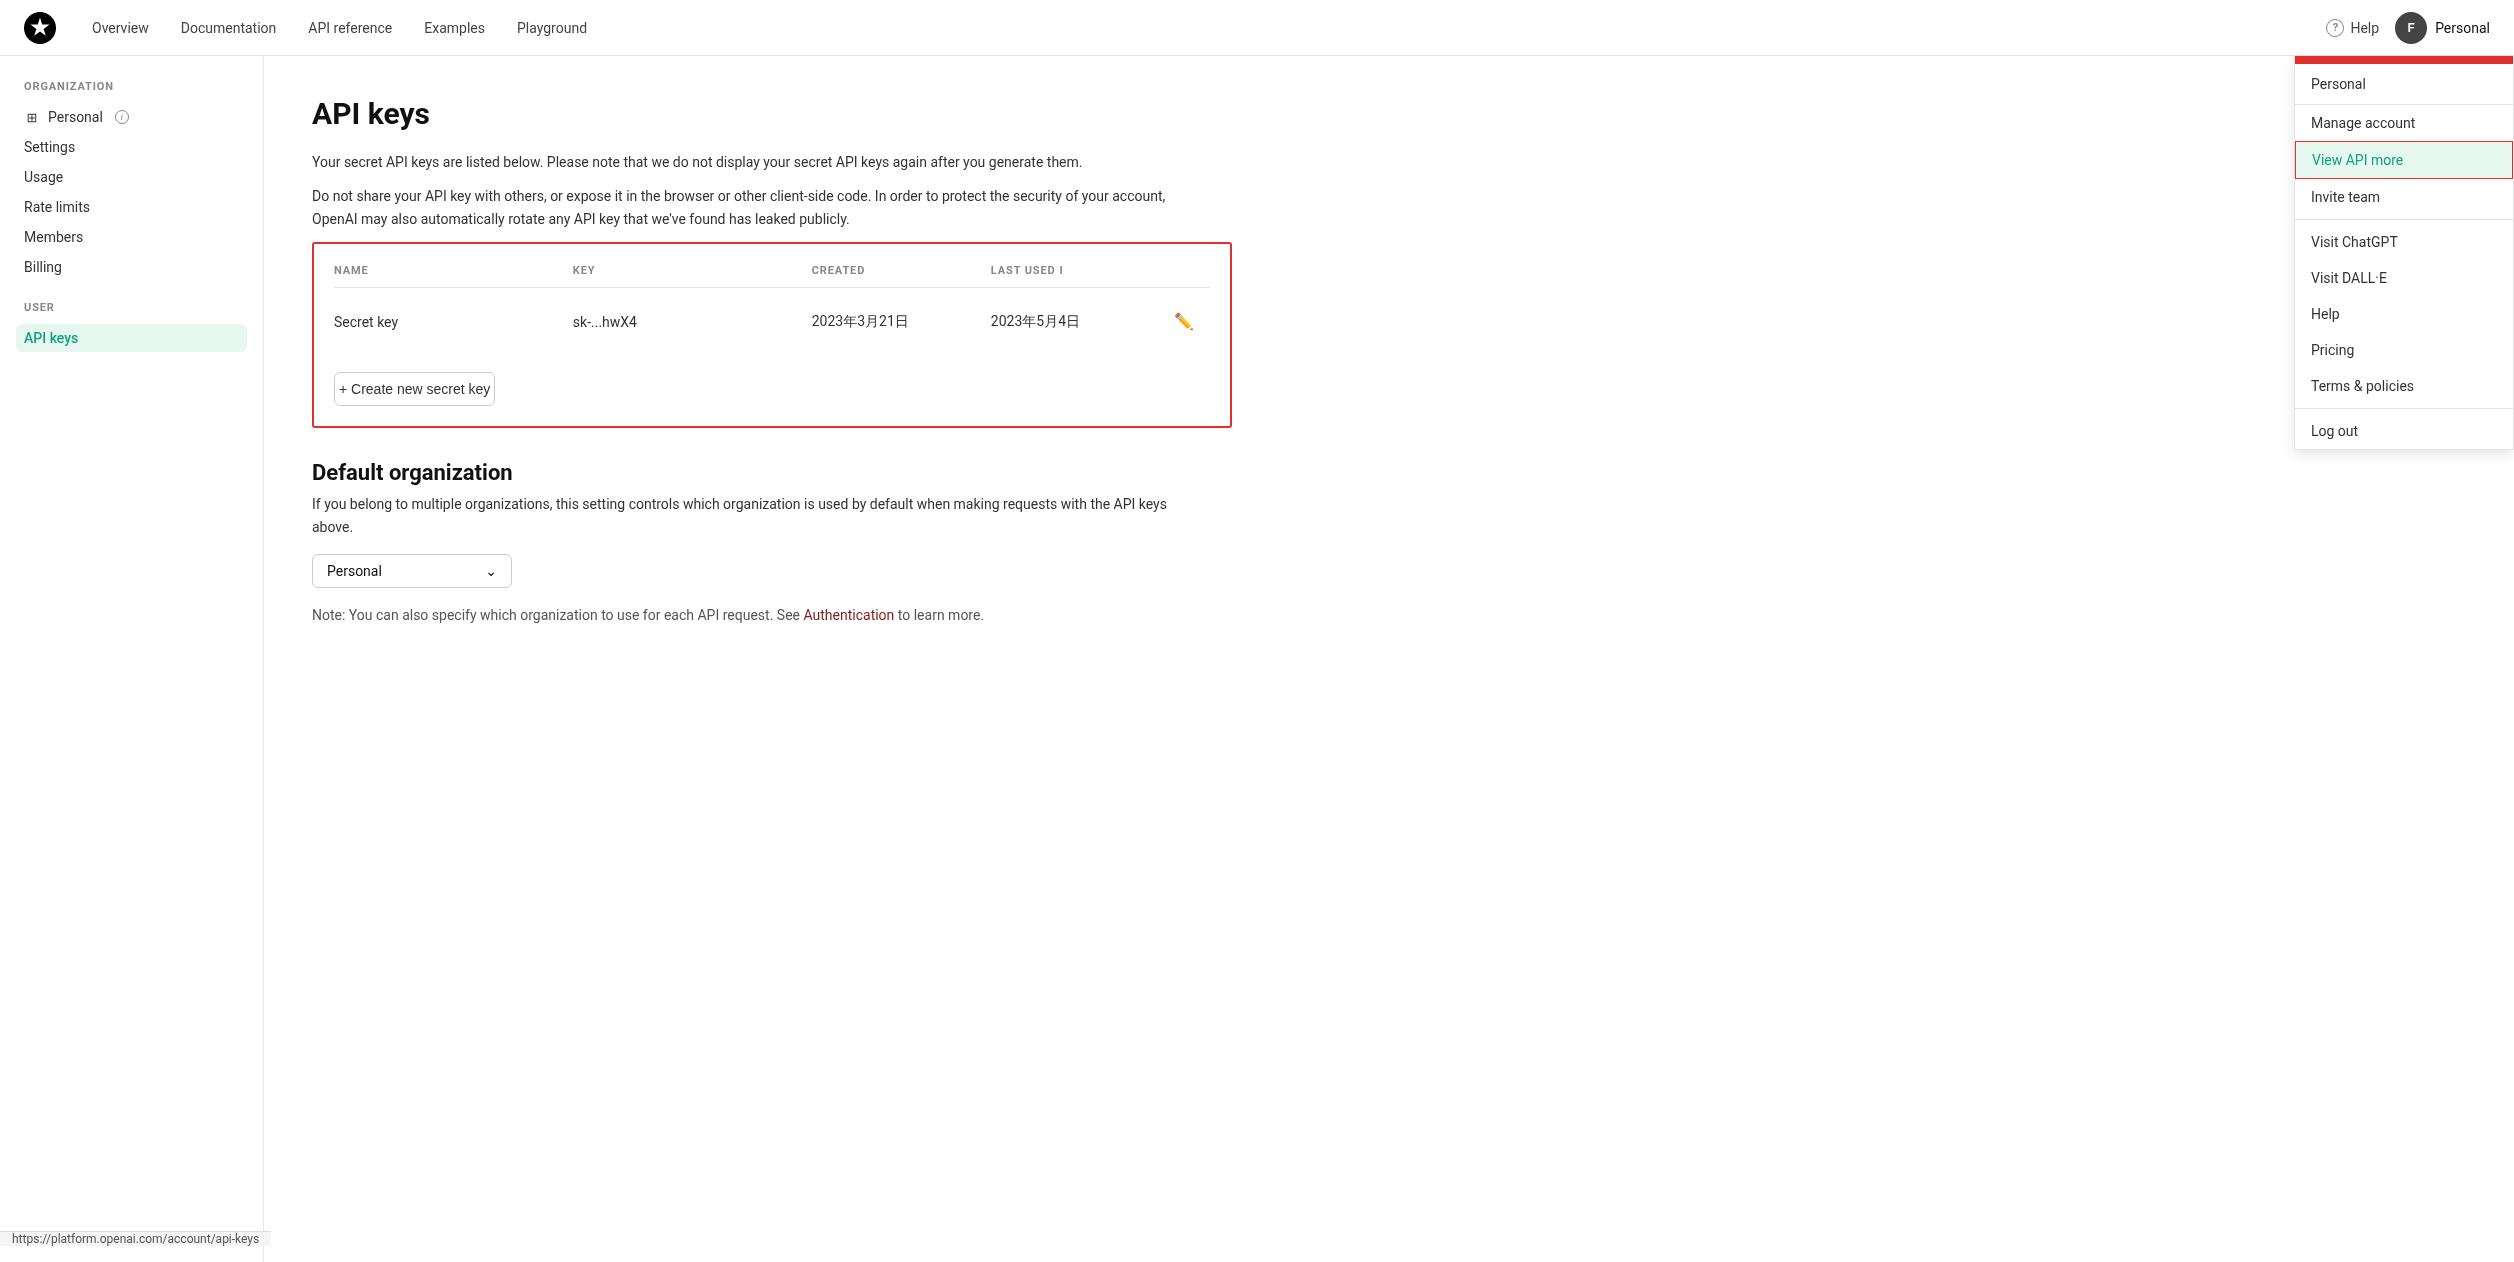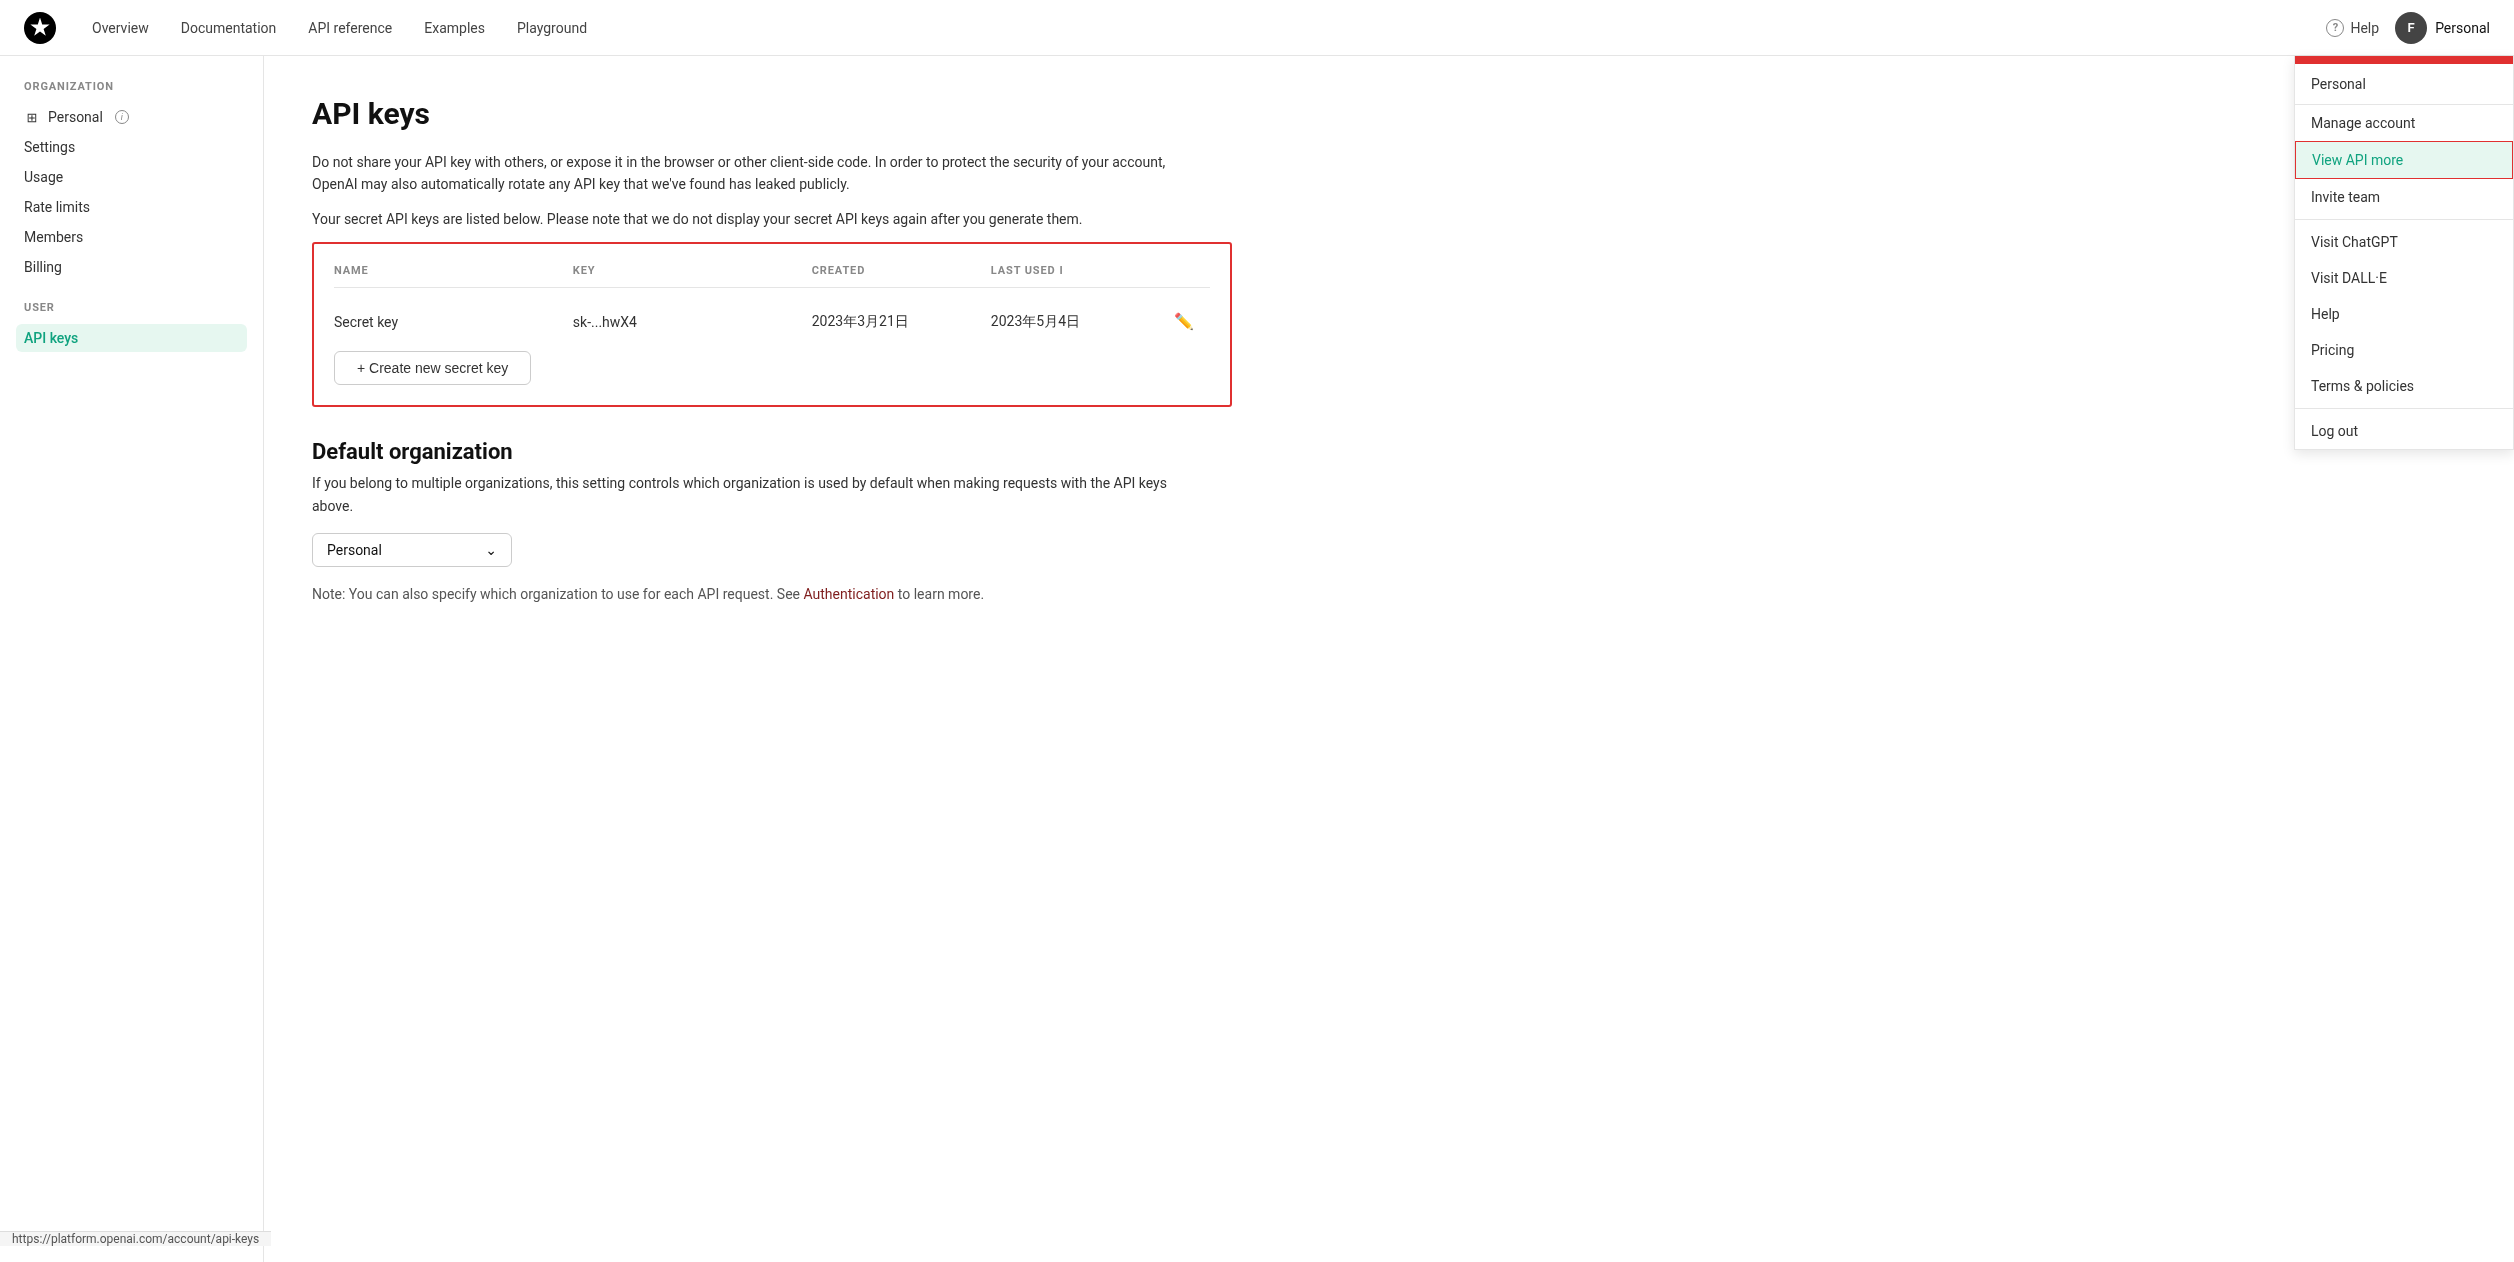--- a/index.html
+++ b/index.html
@@ -160,22 +160,22 @@
       border: none;
       cursor: pointer;
       color: #555;
       font-size: 16px;
       padding: 4px;
     }
     .create-btn {
       display: flex;
       align-items: center;
       gap: 6px;
-      margin-top: 4px;
-      padding: 8px 22px;
+      margin-top: 25px;
+      padding: 8px 4px;
       border: 1px solid #ccc;
       border-radius: 6px;
       background: #fff;
       cursor: pointer;
       font-size: 14px;
       color: #333;
     }
 
     
     .section-title { font-size: 22px; font-weight: 700; margin-bottom: 8px; }
@@ -302,22 +302,22 @@
     <div class="sidebar-section">
       <div class="sidebar-section-title">USER</div>
       <div class="sidebar-item active">
         <span>API keys</span>
       </div>
     </div>
   </aside>
 
   <main class="main">
     <h1 class="page-title">API keys</h1>
+    <p class="description">Your secret API keys are listed below. Please note that we do not display your secret API keys again after you generate them.</p>
     <p class="description">Do not share your API key with others, or expose it in the browser or other client-side code. In order to protect the security of your account, OpenAI may also automatically rotate any API key that we've found has leaked publicly.</p>
-    <p class="description">Your secret API keys are listed below. Please note that we do not display your secret API keys again after you generate them.</p>
 
     <div class="table-section">
       <div class="table-header">
         <div class="table-header-cell">NAME</div>
         <div class="table-header-cell">KEY</div>
         <div class="table-header-cell">CREATED</div>
         <div class="table-header-cell with-icon">
           <span>LAST USED</span>
           <span class="info-icon">i</span>
         </div>

